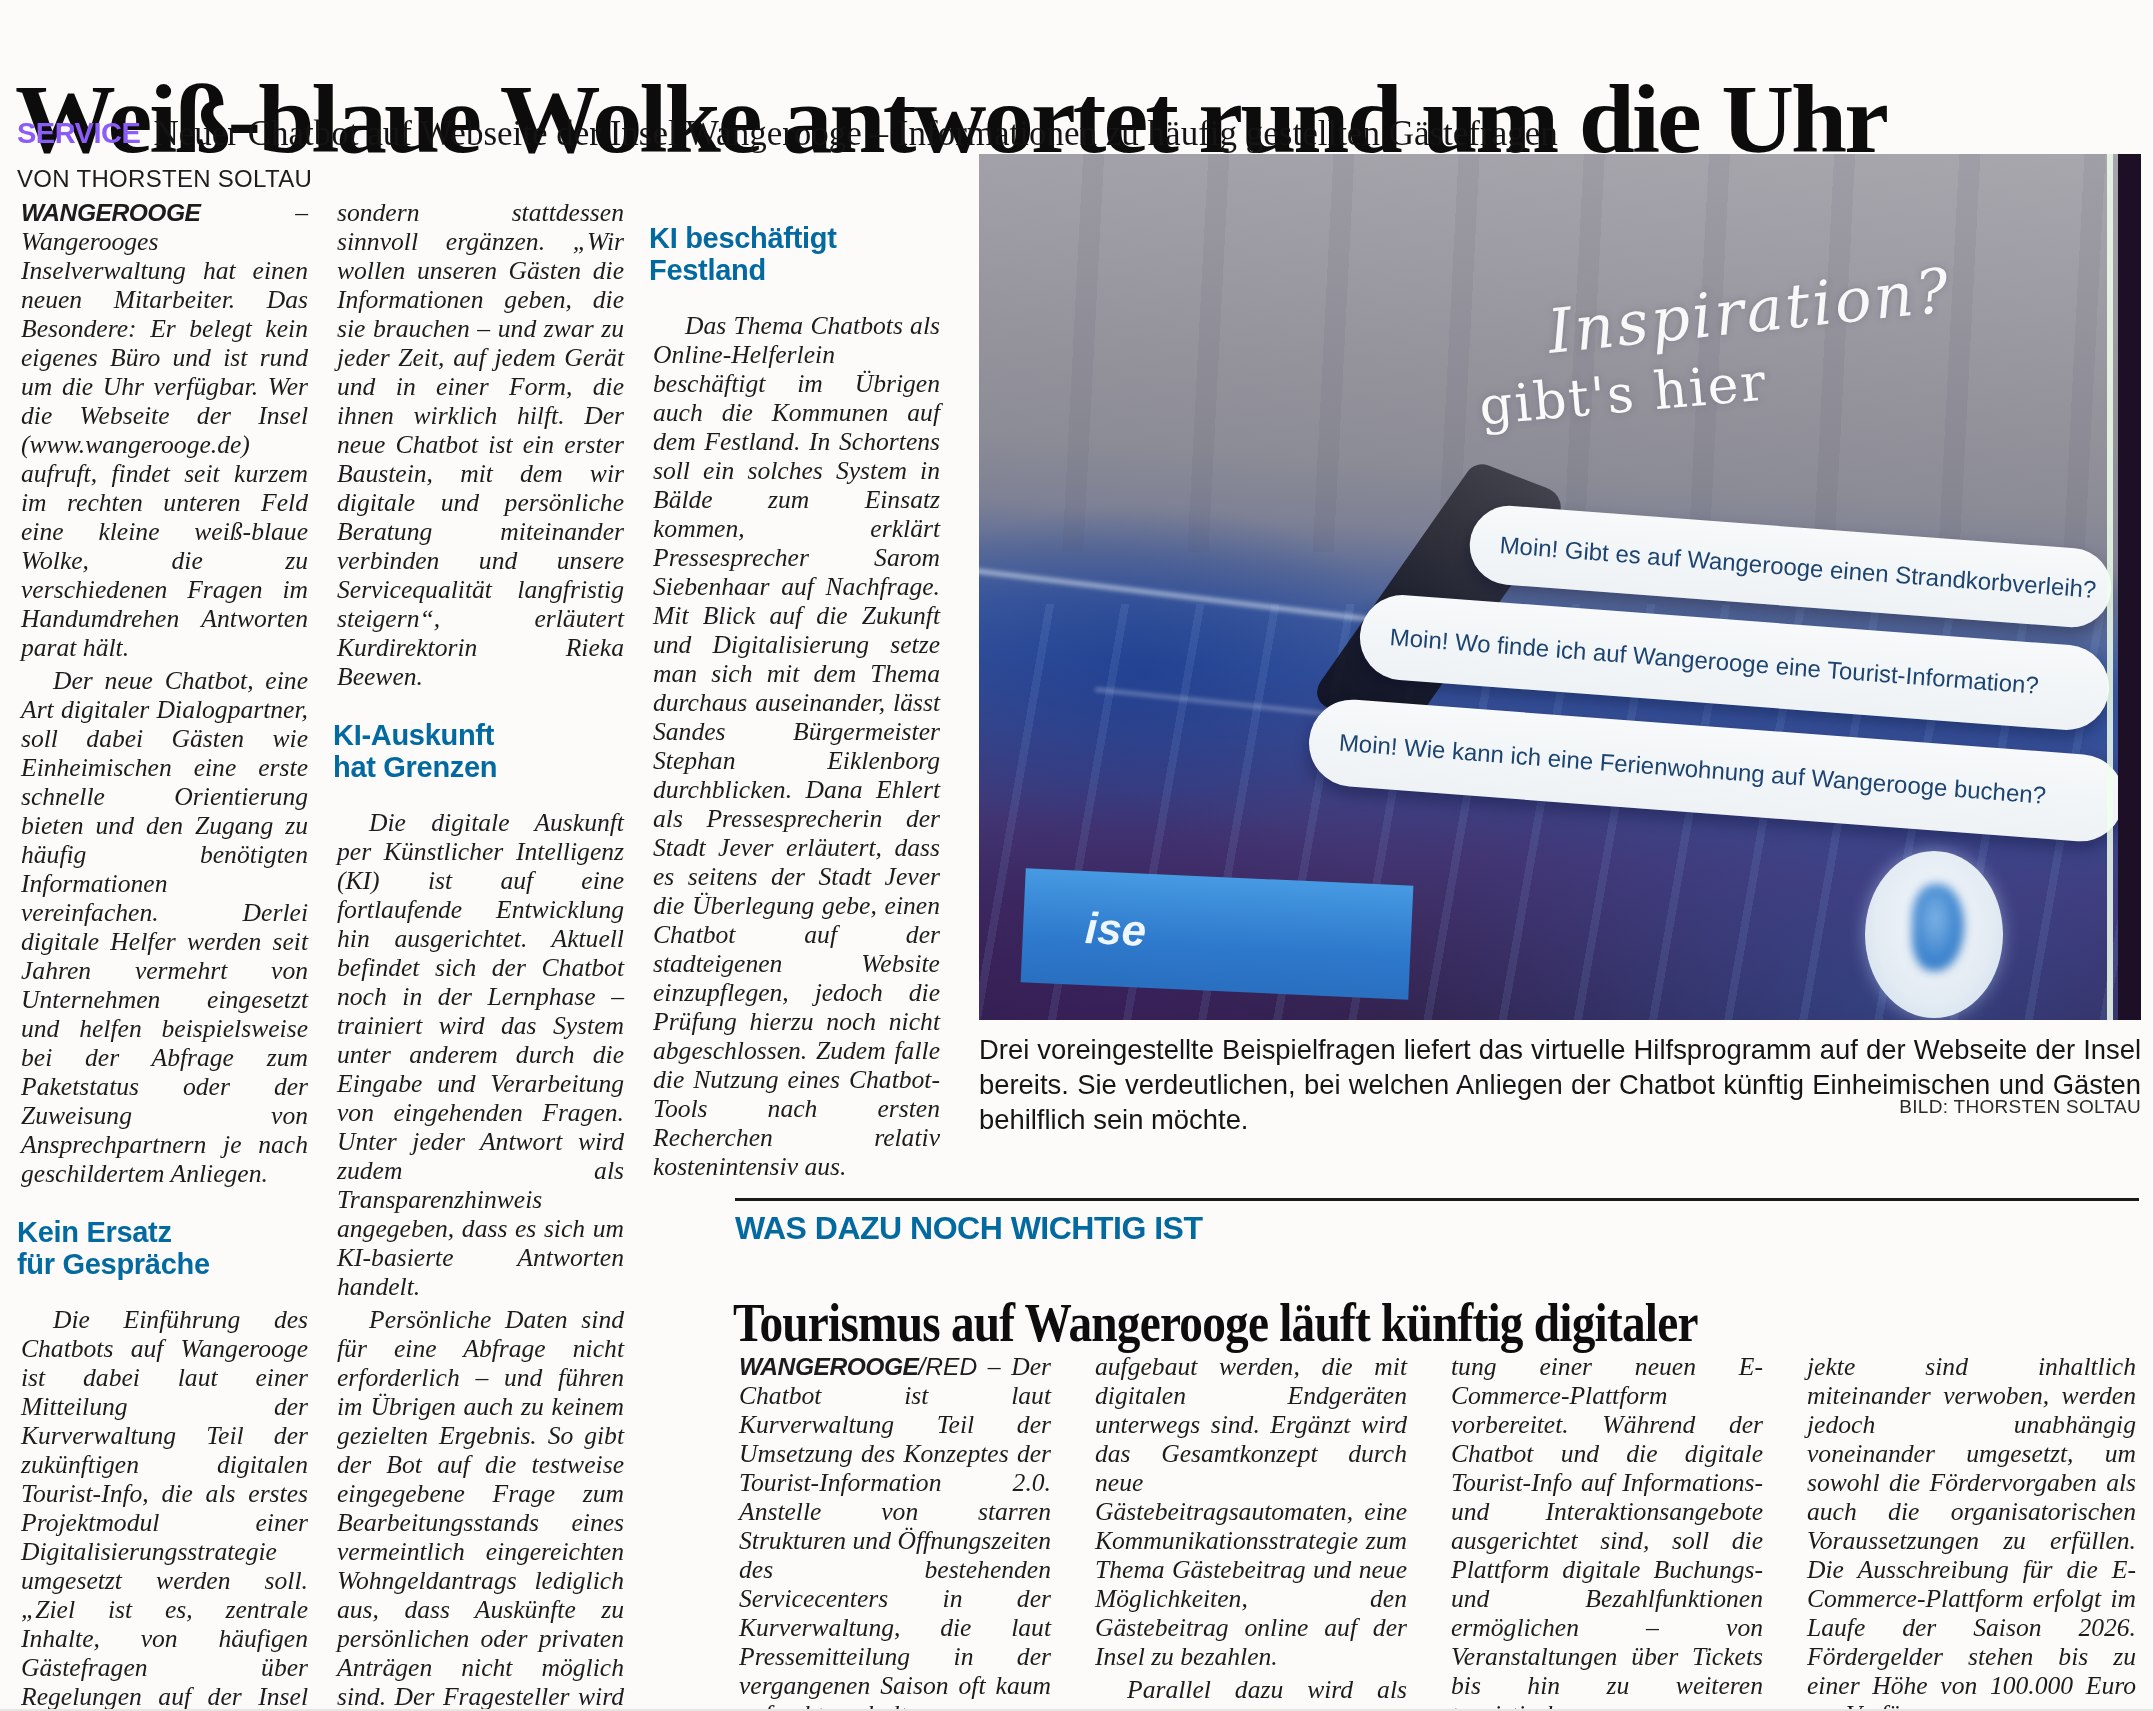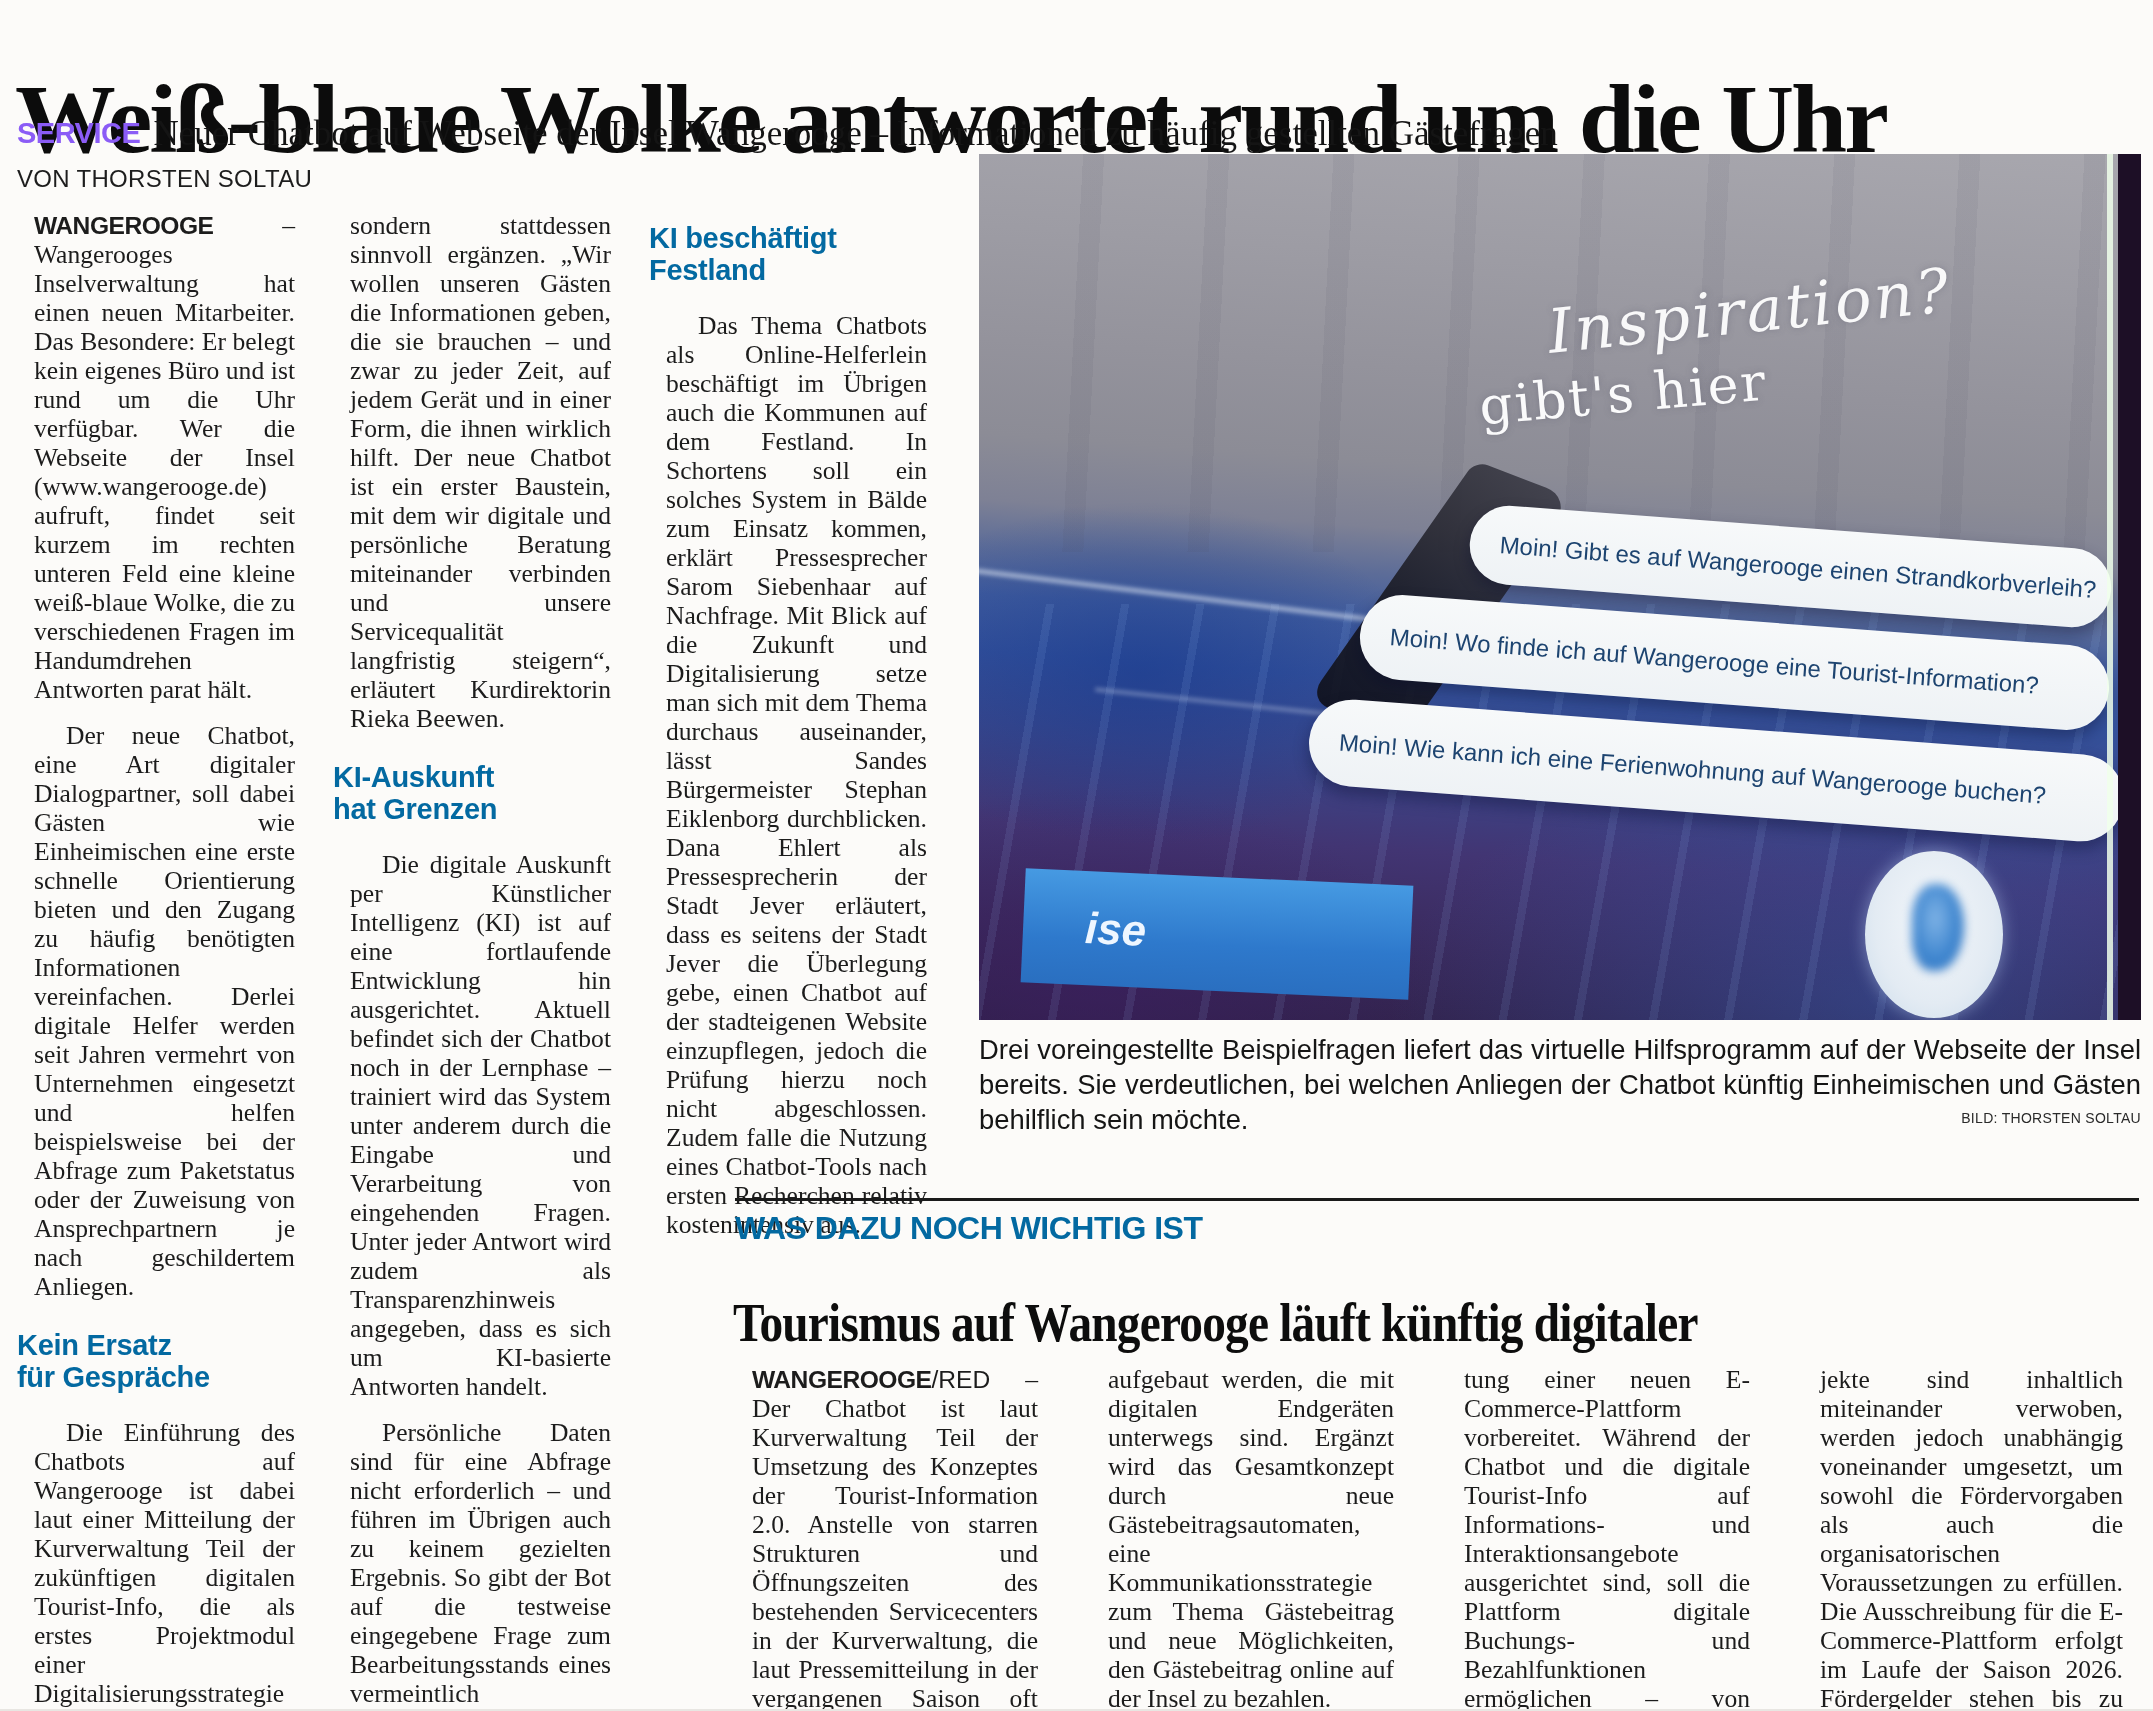--- a/index.html
+++ b/index.html
@@ -22,21 +22,21 @@
   }
   .kicker-text{font-family:"Liberation Serif",serif;font-size:35px;color:#141414;margin-left:13.2px;margin-top:12px;}
   .byline{
     position:absolute;left:17px;top:165px;
     font-family:"Liberation Sans",sans-serif;font-size:24px;color:#1d1d1d;letter-spacing:0.3px;
   }
   .col{position:absolute;top:194px;font-size:25.6px;line-height:29px;color:#1c1c1c;}
   .col-1{left:17px;width:295px;}
   .col-2{left:333px;width:295px;}
   .col-3{left:649px;width:295px;}
-  .para{margin:17px;text-align:justify;hyphens:auto;-webkit-hyphens:auto;}
+  .para{margin:4px;text-align:justify;hyphens:auto;font-style:italic;-webkit-hyphens:auto;}
   .para.ind{text-indent:32px;}
   .loctag{font-family:"Liberation Sans",sans-serif;font-weight:bold;font-size:24.6px;letter-spacing:-0.5px;}
   .locsuffix{font-family:"Liberation Sans",sans-serif;font-size:24.6px;}
   .subhead{
     font-family:"Liberation Sans",sans-serif;font-weight:bold;
     font-size:29px;line-height:32px;letter-spacing:-0.3px;color:#0369a1;
     margin:28px 0 24.6px 0;text-align:left;
   }
   
   .photo{
@@ -106,22 +106,22 @@
   }
   .photo-edge-line{position:absolute;right:28px;top:0;width:5.7px;height:100%;background:rgba(240,255,235,0.85);}
   .photo-edge{position:absolute;right:0;top:0;width:23px;height:100%;background:#1d0f26;}
   
   .caption{
     position:absolute;left:979px;top:1032px;width:1162px;
     font-family:"Liberation Sans",sans-serif;font-size:27.4px;line-height:35px;
     color:#151515;text-align:justify;
   }
   .credit{
-    position:absolute;right:0;bottom:1px;
-    font-family:"Liberation Sans",sans-serif;font-size:14px;color:#2a2a2a;letter-spacing:0.3px;
+    position:absolute;right:0;bottom:13px;
+    font-family:"Liberation Sans",sans-serif;font-size:19px;color:#2a2a2a;letter-spacing:0.3px;
   }
   
   .rule{position:absolute;left:735px;top:1198px;width:1404px;height:2.8px;background:#1a1a1a;}
   .b-kicker{
     position:absolute;left:735px;top:1210px;
     font-family:"Liberation Sans",sans-serif;font-weight:bold;font-size:32px;
     letter-spacing:-0.5px;color:#0369a1;
   }
   .b-headline{
     position:absolute;left:733px;top:1245px;width:1420px;

